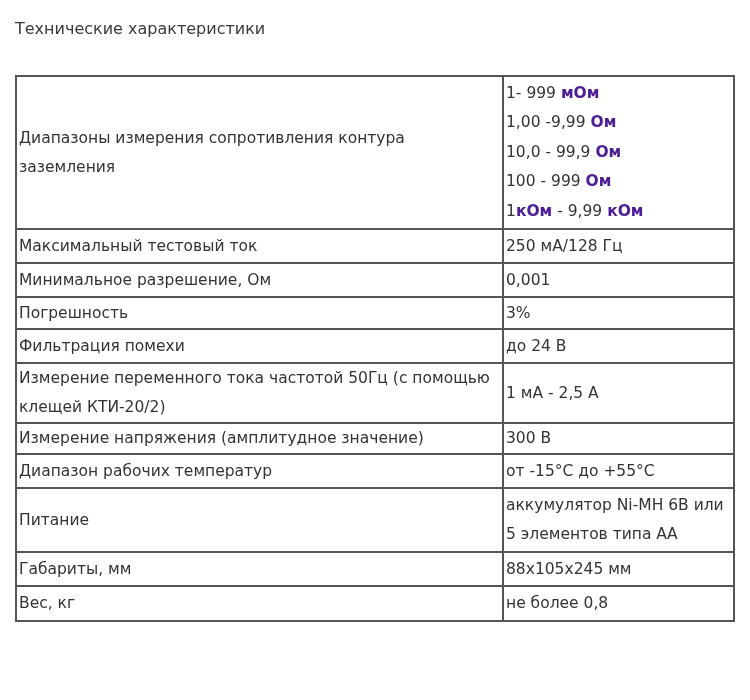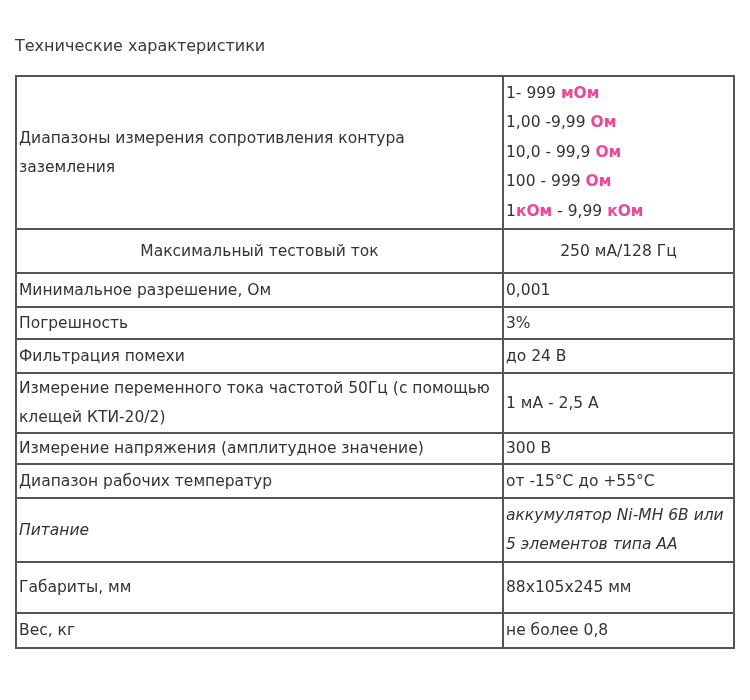--- a/index.html
+++ b/index.html
@@ -1,57 +1,57 @@
 <!DOCTYPE html>
 <html><head>
 <meta charset="utf-8">
 <style>
   html, body { margin: 0; padding: 0; background: #ffffff; }
   body {
     width: 750px; height: 700px; position: relative; overflow: hidden;
     font-family: "DejaVu Sans", sans-serif; color: #333333;
   }
   .title {
-    position: absolute; left: 15px; top: 36px;
+    position: absolute; left: 15px; top: 19px;
     font-size: 16px; color: #3a3a3a; letter-spacing: 0; text-align: center;
   }
   table.specs {
     position: absolute; left: 15px; top: 75px;
     width: 720px; border-collapse: collapse;
     font-size: 15.5px; color: #333;
   }
   table.specs td {
     border: 2px solid #555555;
     padding: 0 2px;
     vertical-align: middle;
     line-height: 29px;
   }
   table.specs td.k { width: 484px; }
   table.specs td.v { width: 226px; }
   .rng-line { display: block; line-height: 29.5px; }
-  b { font-weight: bold; color: #ec4899; }
+  b { font-weight: bold; color: #4c1d95; }
 </style>
 </head>
 <body>
 
 <div class="title">Технические характеристики</div>
 
 <table class="specs">
   <tbody>
       <tr style="height:153px;">
     <td class="k">Диапазоны измерения сопротивления контура заземления</td>
     <td class="v">
       <span class="rng-line"><span>1- 999 </span><b>мОм</b></span>
       <span class="rng-line"><span>1,00 -9,99 </span><b>Ом</b></span>
       <span class="rng-line"><span>10,0 - 99,9 </span><b>Ом</b></span>
       <span class="rng-line"><span>100 - 999 </span><b>Ом</b></span>
       <span class="rng-line"><span>1</span><b>кОм</b><span> - 9,99 </span><b>кОм</b></span>
     </td>
   </tr>
-  <tr style="height:44px;text-align:center;">
+  <tr style="height:34px;">
         <td class="k">Максимальный тестовый ток</td>
         <td class="v">250 мА/128 Гц</td>
       </tr>
   <tr style="height:34px;">
         <td class="k">Минимальное разрешение, Ом</td>
         <td class="v">0,001</td>
       </tr>
   <tr style="height:32px;">
         <td class="k">Погрешность</td>
         <td class="v">3%</td>
@@ -65,25 +65,25 @@
         <td class="v">1 мА - 2,5 А</td>
       </tr>
   <tr style="height:16px;">
         <td class="k">Измерение напряжения (амплитудное значение)</td>
         <td class="v">300 В</td>
       </tr>
   <tr style="height:34px;padding-left:24px;">
         <td class="k">Диапазон рабочих температур</td>
         <td class="v">от -15°С до +55°С</td>
       </tr>
-  <tr style="height:64px;font-style:italic;">
+  <tr style="height:64px;">
         <td class="k">Питание</td>
         <td class="v">аккумулятор Ni-MH 6В или 5 элементов типа АА</td>
       </tr>
-  <tr style="height:51px;">
+  <tr style="height:34px;">
         <td class="k">Габариты, мм</td>
         <td class="v">88х105х245 мм</td>
       </tr>
   <tr style="height:35px;">
         <td class="k">Вес, кг</td>
         <td class="v">не более 0,8</td>
       </tr>
 </tbody>
   </table>
 

